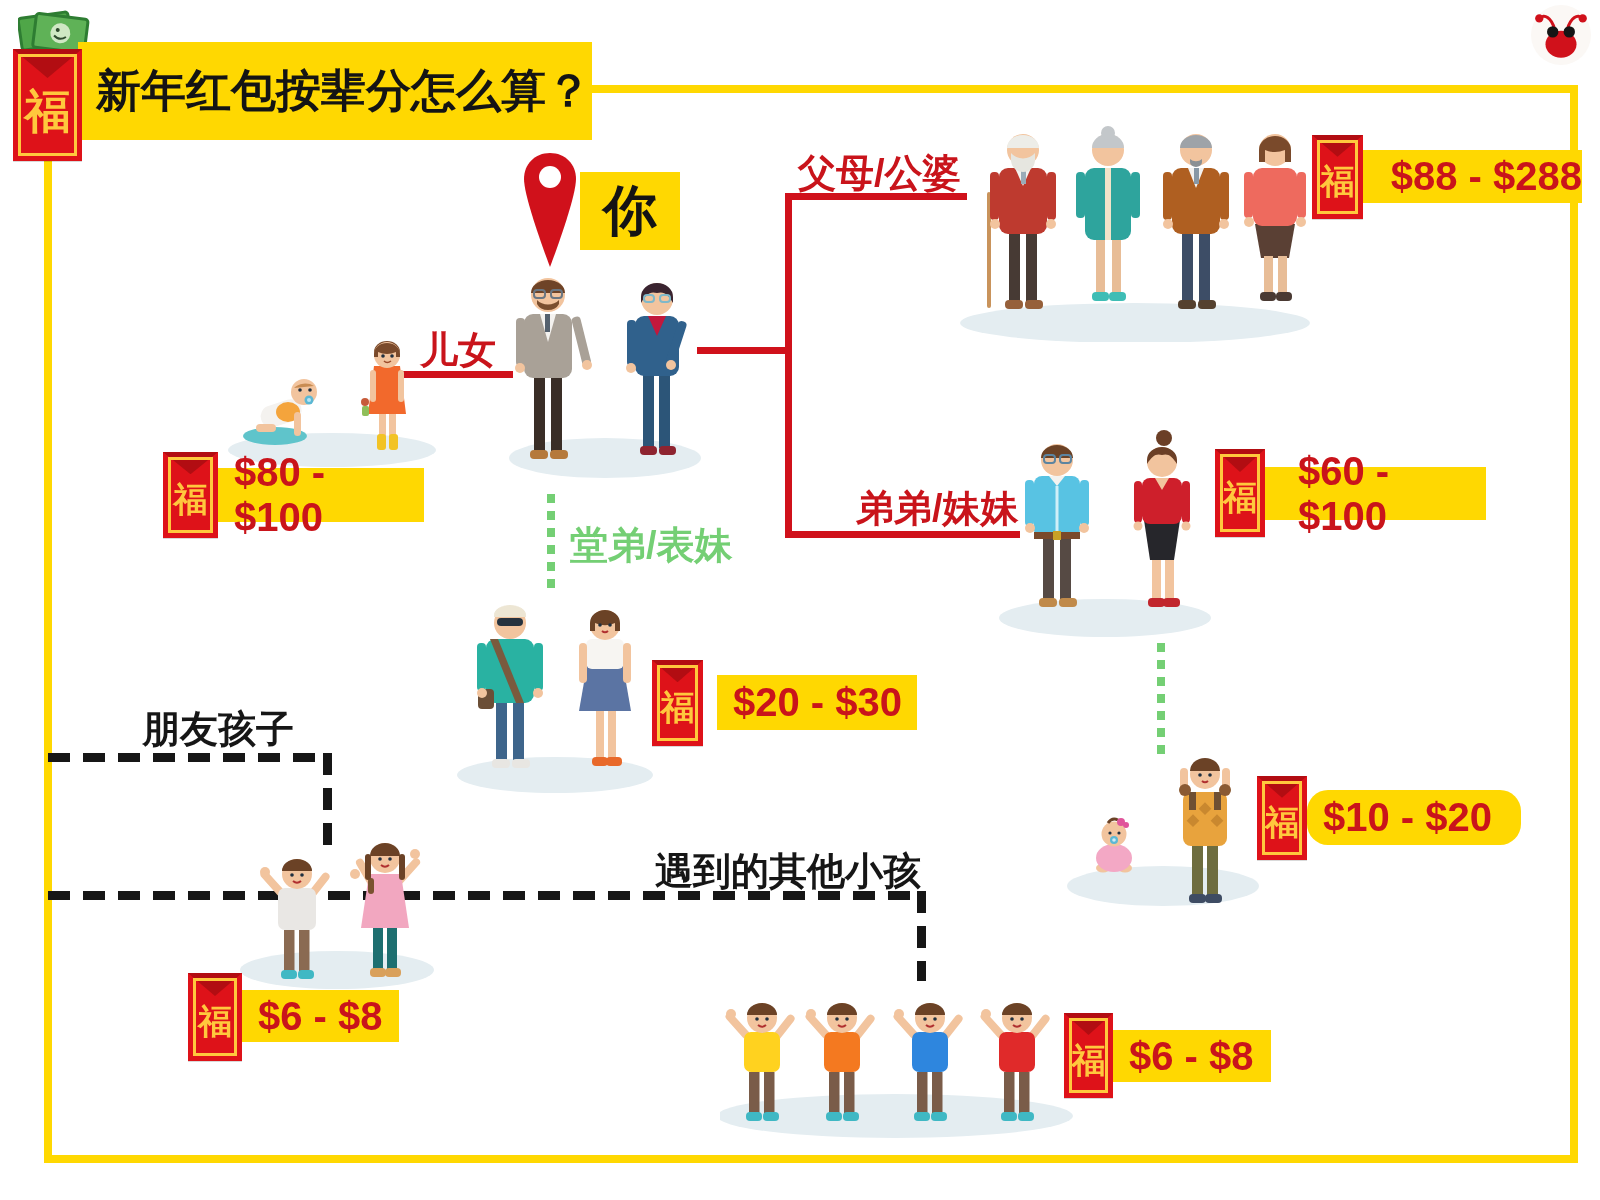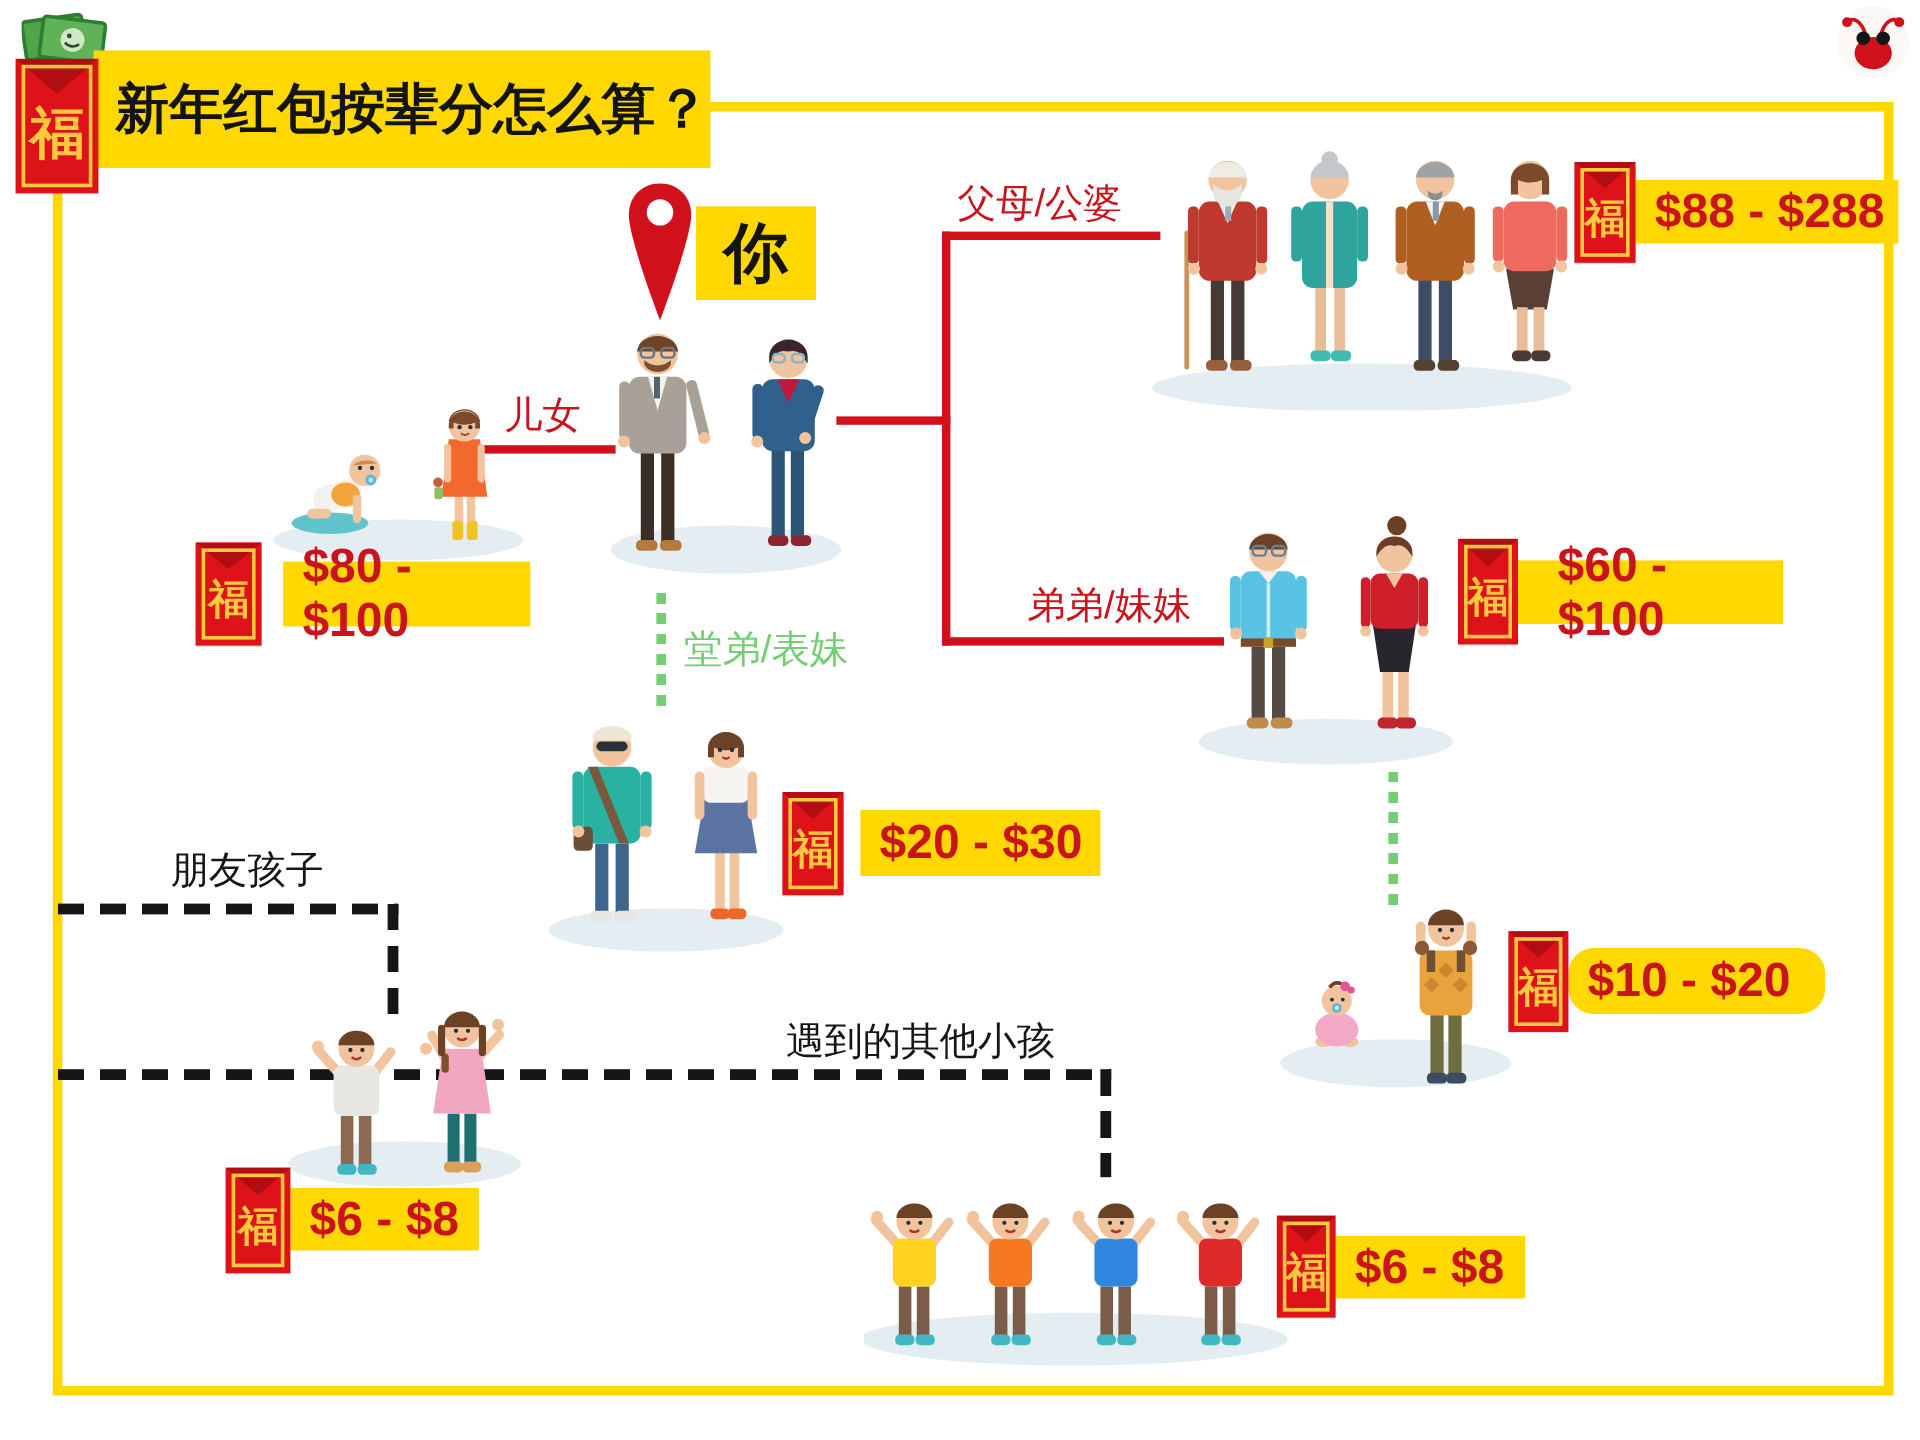--- a/index.html
+++ b/index.html
@@ -14,21 +14,21 @@
   
   .hongbao{background:#DE1219;box-shadow:0 1px 0 rgba(0,0,0,.15);}
   .hongbao:after{content:"";position:absolute;inset:5px;border:3px solid #FFC83D;}
   .hongbao .flap{position:absolute;top:0;left:0;width:100%;height:26%;background:#B20D12;clip-path:polygon(0 0,100% 0,50% 100%);}
   .hongbao .fu{position:absolute;left:50%;top:56%;transform:translate(-50%,-50%);color:#FFC83D;font-weight:bold;z-index:2;}
   .fu-big{font-size:46px;}
   .fu-small{font-size:34px;}
   
   .amount{background:#FFD801;color:#C9141B;font-weight:bold;font-size:40px;display:flex;align-items:center;padding-left:16px;box-sizing:border-box;}
   
-  .rel{font-weight:normal;font-size:32px;white-space:nowrap;}
+  .rel{font-weight:bold;font-size:38px;white-space:nowrap;}
   .rel-red{color:#C9141B;}
   .rel-green{color:#74CF74;}
   .rel-black{color:#161616;}
   
   .redline{background:#D0111B;}
   .dash-h{height:9px;background:repeating-linear-gradient(90deg,#161616 0 22px,transparent 22px 35px);}
   .dash-v{width:9px;background:repeating-linear-gradient(180deg,#161616 0 22px,transparent 22px 35px);}
   .gdash-v{width:8px;background:repeating-linear-gradient(180deg,#74CF74 0 9px,transparent 9px 17px);}
   .you-banner{left:580px;top:172px;width:100px;height:78px;background:#FFD801;display:flex;align-items:center;justify-content:center;}
   .you-banner span{font-size:54px;font-weight:bold;color:#141414;}
@@ -505,29 +505,29 @@
         <rect x="-18" y="54" width="36" height="40" rx="7" fill="#E02A2A"></rect>
         <circle cx="0" cy="40" r="15" fill="#F2C49E"></circle>
           <path d="M-15 37a15 12 0 0 1 30 0z" fill="#6B4226"></path>
         <circle cx="-5" cy="41" r="1.8" fill="#203040"></circle>
           <circle cx="5" cy="41" r="1.8" fill="#203040"></circle>
         <path d="M-4 47q4 3.5 8 0" stroke="#B03030" fill="none" stroke-width="2"></path>
       </g>
     </svg>
   </div>
 
-  <div class="abs amount" style="left:1363px;top:150px;width:219px;height:53px;">
+  <div class="abs amount" style="left:1363px;top:150px;width:219px;height:53px;justify-content:flex-end;">
     <span>$88 - $288</span>
   </div>
   <div class="abs hongbao" style="left:1312px;top:135px;width:51px;height:84px;">
     <div class="flap"></div>
       <span class="fu fu-small">福</span>
   </div>
 
-  <div class="abs amount" style="left:236px;top:468px;width:206px;height:54px;">
+  <div class="abs amount" style="left:218px;top:468px;width:206px;height:54px;">
     <span>$80 - $100</span>
   </div>
   <div class="abs hongbao" style="left:163px;top:452px;width:55px;height:86px;">
     <div class="flap"></div>
       <span class="fu fu-small">福</span>
   </div>
 
   <div class="abs amount" style="left:1265px;top:467px;width:221px;height:53px;padding-left:33px;">
     <span>$60 - $100</span>
   </div>

